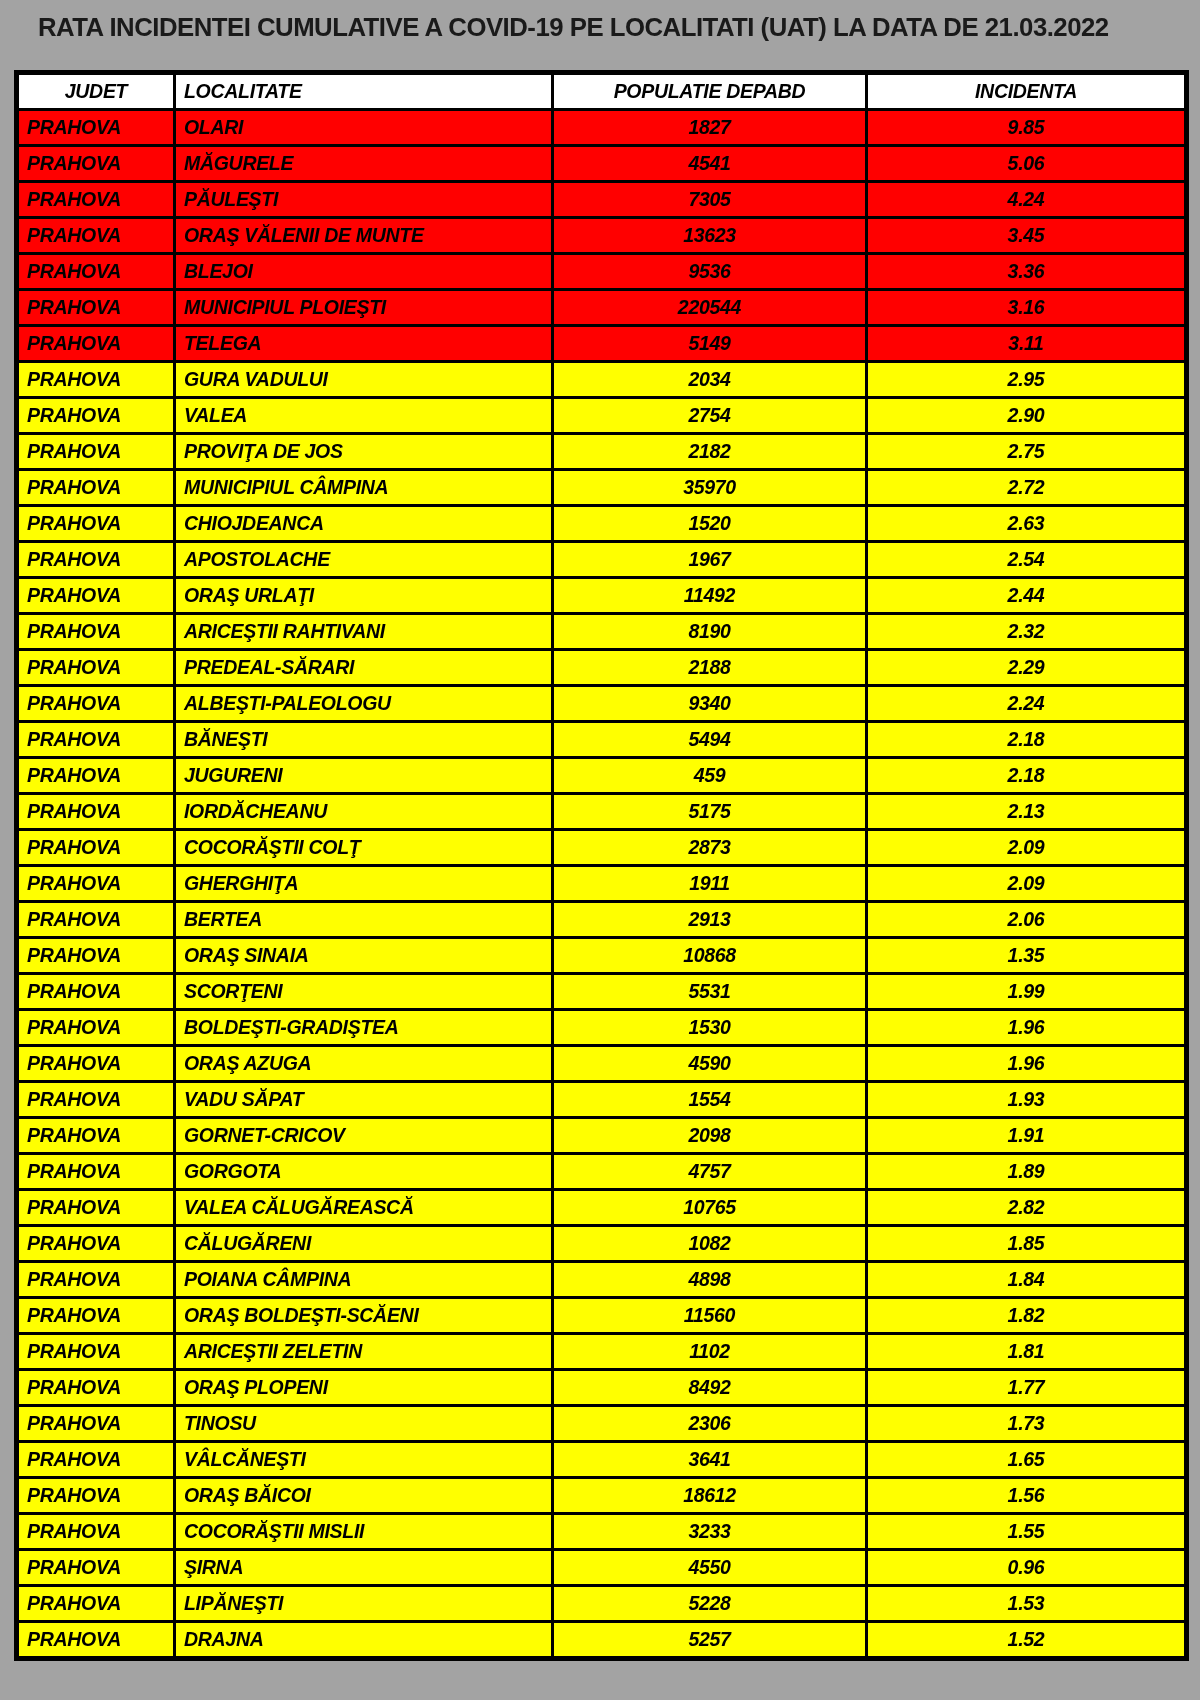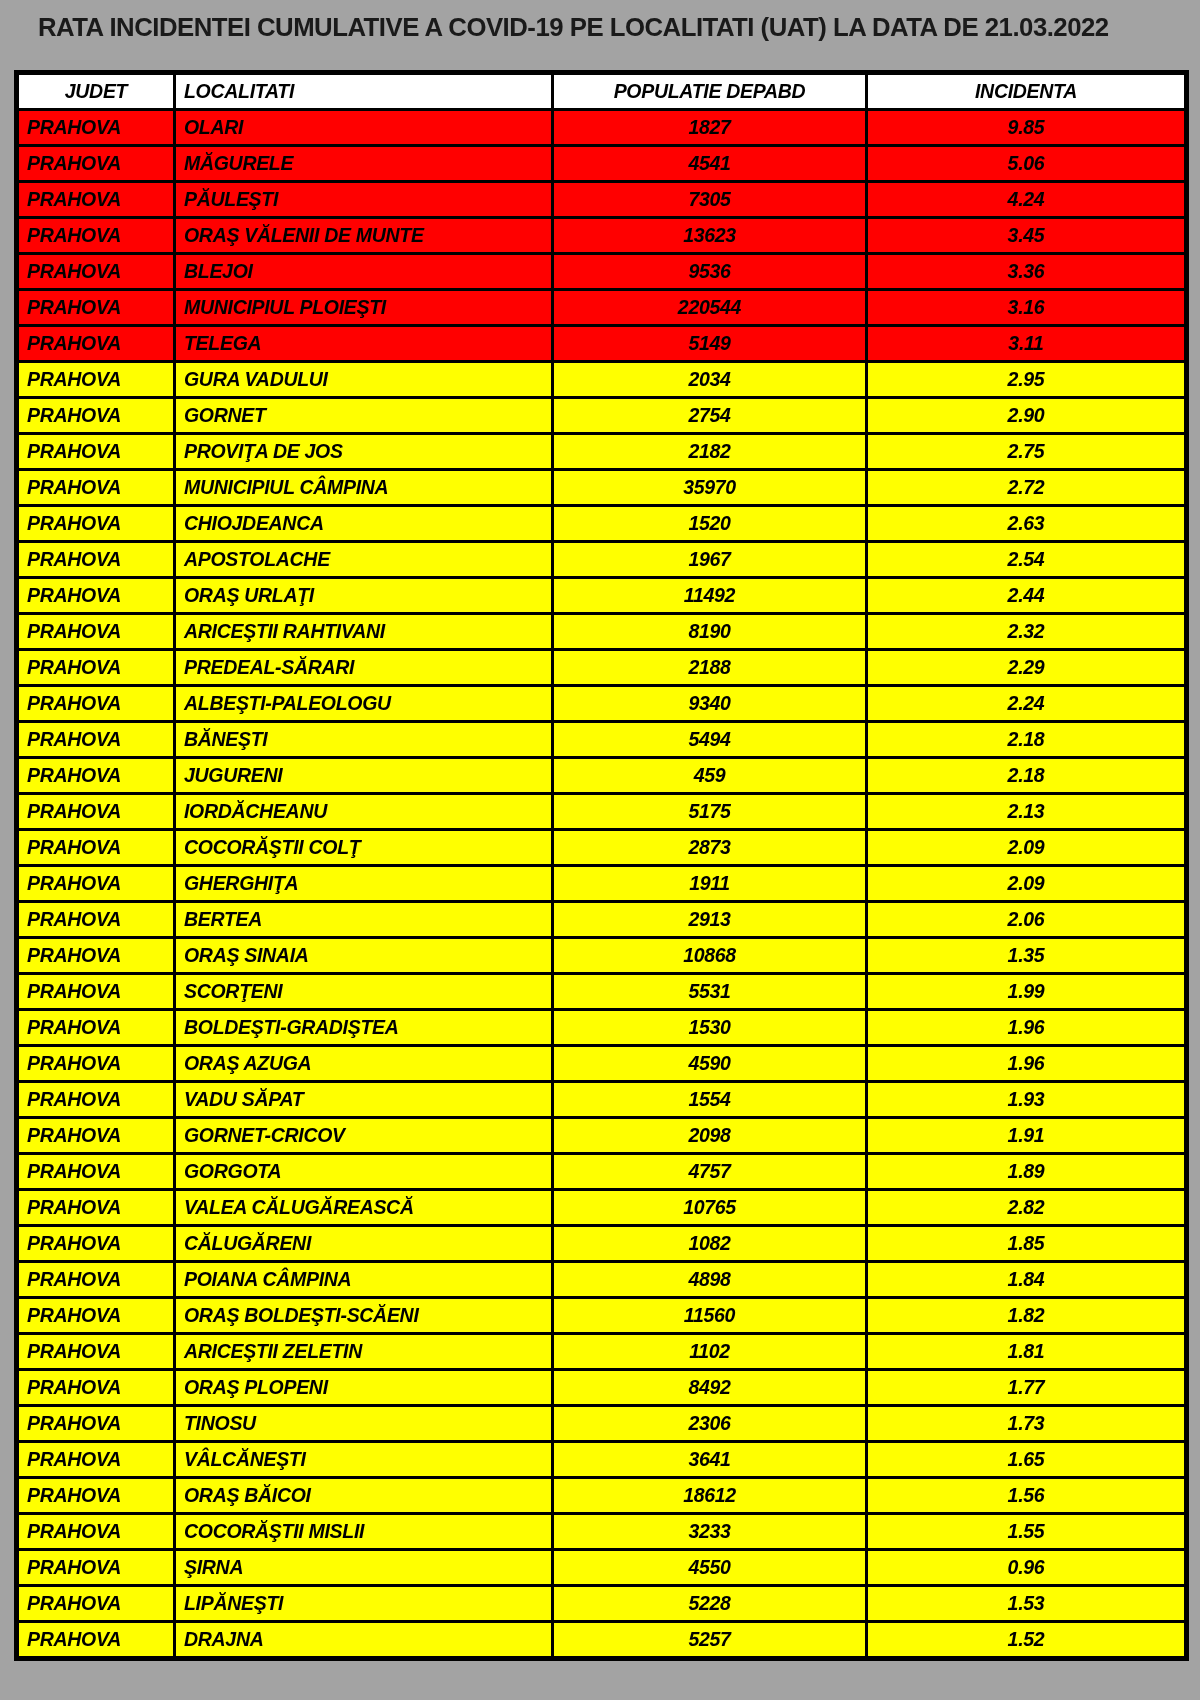--- a/index.html
+++ b/index.html
@@ -63,21 +63,21 @@
   <table class="incidence">
     <colgroup>
       <col class="c-judet">
       <col class="c-localitate">
       <col class="c-populatie">
       <col class="c-incidenta">
     </colgroup>
     <thead>
       <tr>
         <th class="center">JUDET</th>
-        <th class="left">LOCALITATI</th>
+        <th class="left">LOCALITATE</th>
         <th class="center">POPULATIE DEPABD</th>
         <th class="center">INCIDENTA</th>
       </tr>
     </thead>
     <tbody id="table-body">
 
     <tr class="red">
           <td class="left">PRAHOVA</td>
           <td class="left">OLARI</td>
           <td class="center">1827</td>
@@ -120,21 +120,21 @@
           <td class="center">3.11</td>
         </tr>
         <tr class="yellow">
           <td class="left">PRAHOVA</td>
           <td class="left">GURA VADULUI</td>
           <td class="center">2034</td>
           <td class="center">2.95</td>
         </tr>
         <tr class="yellow">
           <td class="left">PRAHOVA</td>
-          <td class="left">GORNET</td>
+          <td class="left">VALEA</td>
           <td class="center">2754</td>
           <td class="center">2.90</td>
         </tr>
         <tr class="yellow">
           <td class="left">PRAHOVA</td>
           <td class="left">PROVIŢA DE JOS</td>
           <td class="center">2182</td>
           <td class="center">2.75</td>
         </tr>
         <tr class="yellow">

